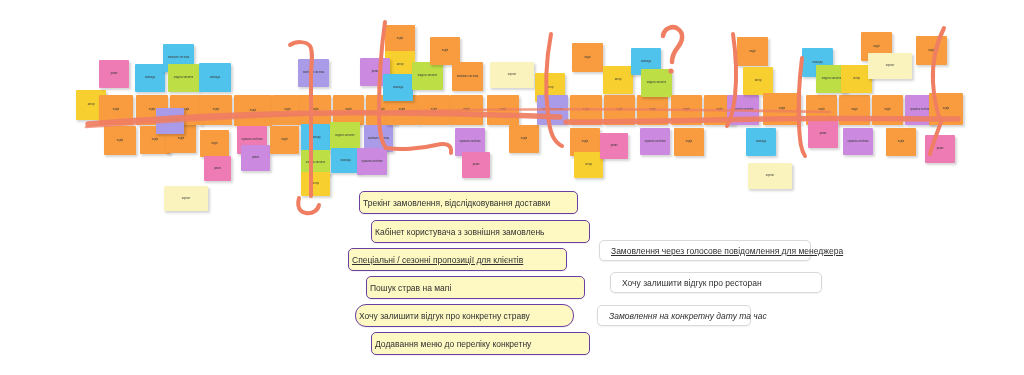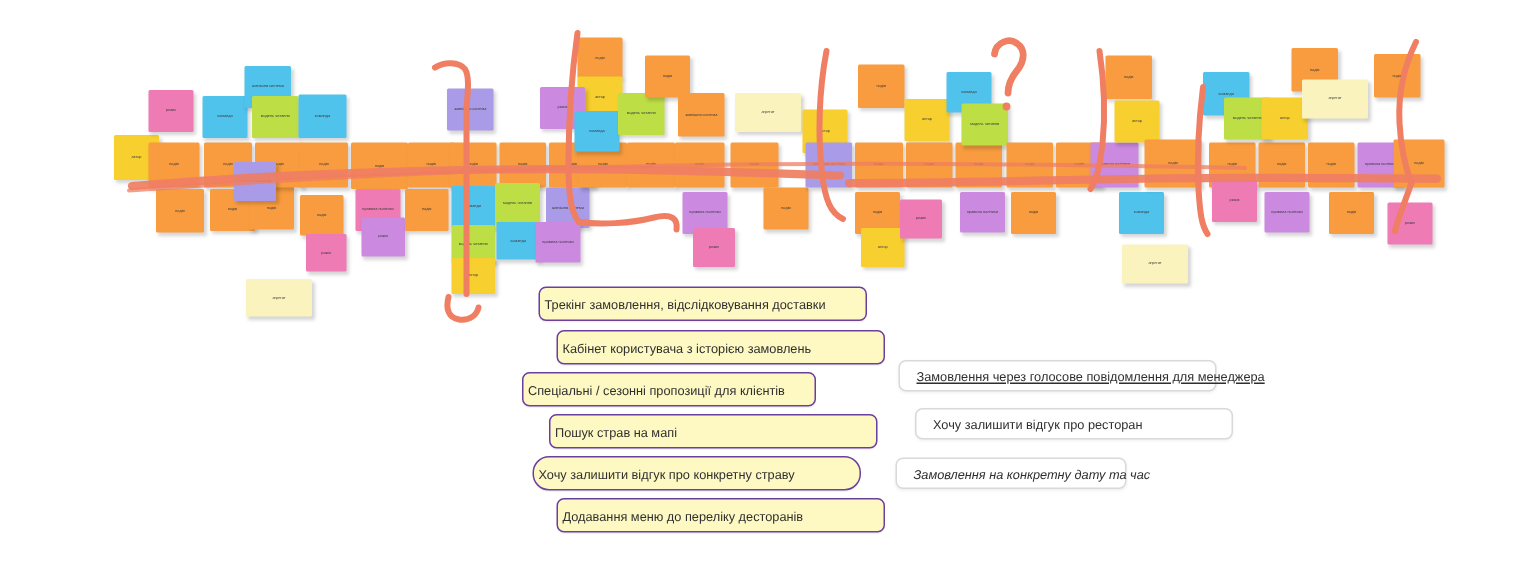--- a/index.html
+++ b/index.html
@@ -372,33 +372,33 @@
       <path stroke-width="4" d="M944,28 C936,44 932,62 933,82 C934,100 937,112 941,122"></path>
       <path stroke-width="4" d="M941,122 C936,136 932,146 930,154"></path>
     </g>
   </svg>
 
   <div id="cards-left-layer">
       <div class="card card-left" style="left: 359px; top: 191px; width: 219px; height: 23px;">
         <span>Трекінг замовлення, відслідковування доставки</span>
       </div>
       <div class="card card-left" style="left: 371px; top: 220px; width: 219px; height: 23px;">
-        <span>Кабінет користувача з історією замовлень</span>
-      </div>
-      <div class="card card-left" style="left: 348px; top: 248px; width: 196px; height: 23px;">
+        <span>Кабінет користувача з зовнішня замовлень</span>
+      </div>
+      <div class="card card-left" style="left: 348px; top: 248px; width: 219px; height: 23px; text-decoration: underline;">
         <span>Спеціальні / сезонні пропозиції для клієнтів</span>
       </div>
       <div class="card card-left" style="left: 366px; top: 276px; width: 219px; height: 23px; align-items: center;">
         <span>Пошук страв на мапі</span>
       </div>
       <div class="card card-left" style="left: 355px; top: 304px; width: 219px; height: 23px; border-radius: 11px;">
         <span>Хочу залишити відгук про конкретну страву</span>
       </div>
       <div class="card card-left" style="left: 371px; top: 332px; width: 219px; height: 23px;">
-        <span>Додавання меню до переліку десторанів</span>
+        <span>Додавання меню до переліку конкретну</span>
       </div>
     </div>
 
   <div id="cards-right-layer">
       <div class="card card-right" style="left: 599px; top: 240px; width: 212px; height: 21px; text-decoration: underline;">
         <span>Замовлення через голосове повідомлення для менеджера</span>
       </div>
       <div class="card card-right" style="left: 610px; top: 272px; width: 212px; height: 21px;">
         <span>Хочу залишити відгук про ресторан</span>
       </div>

